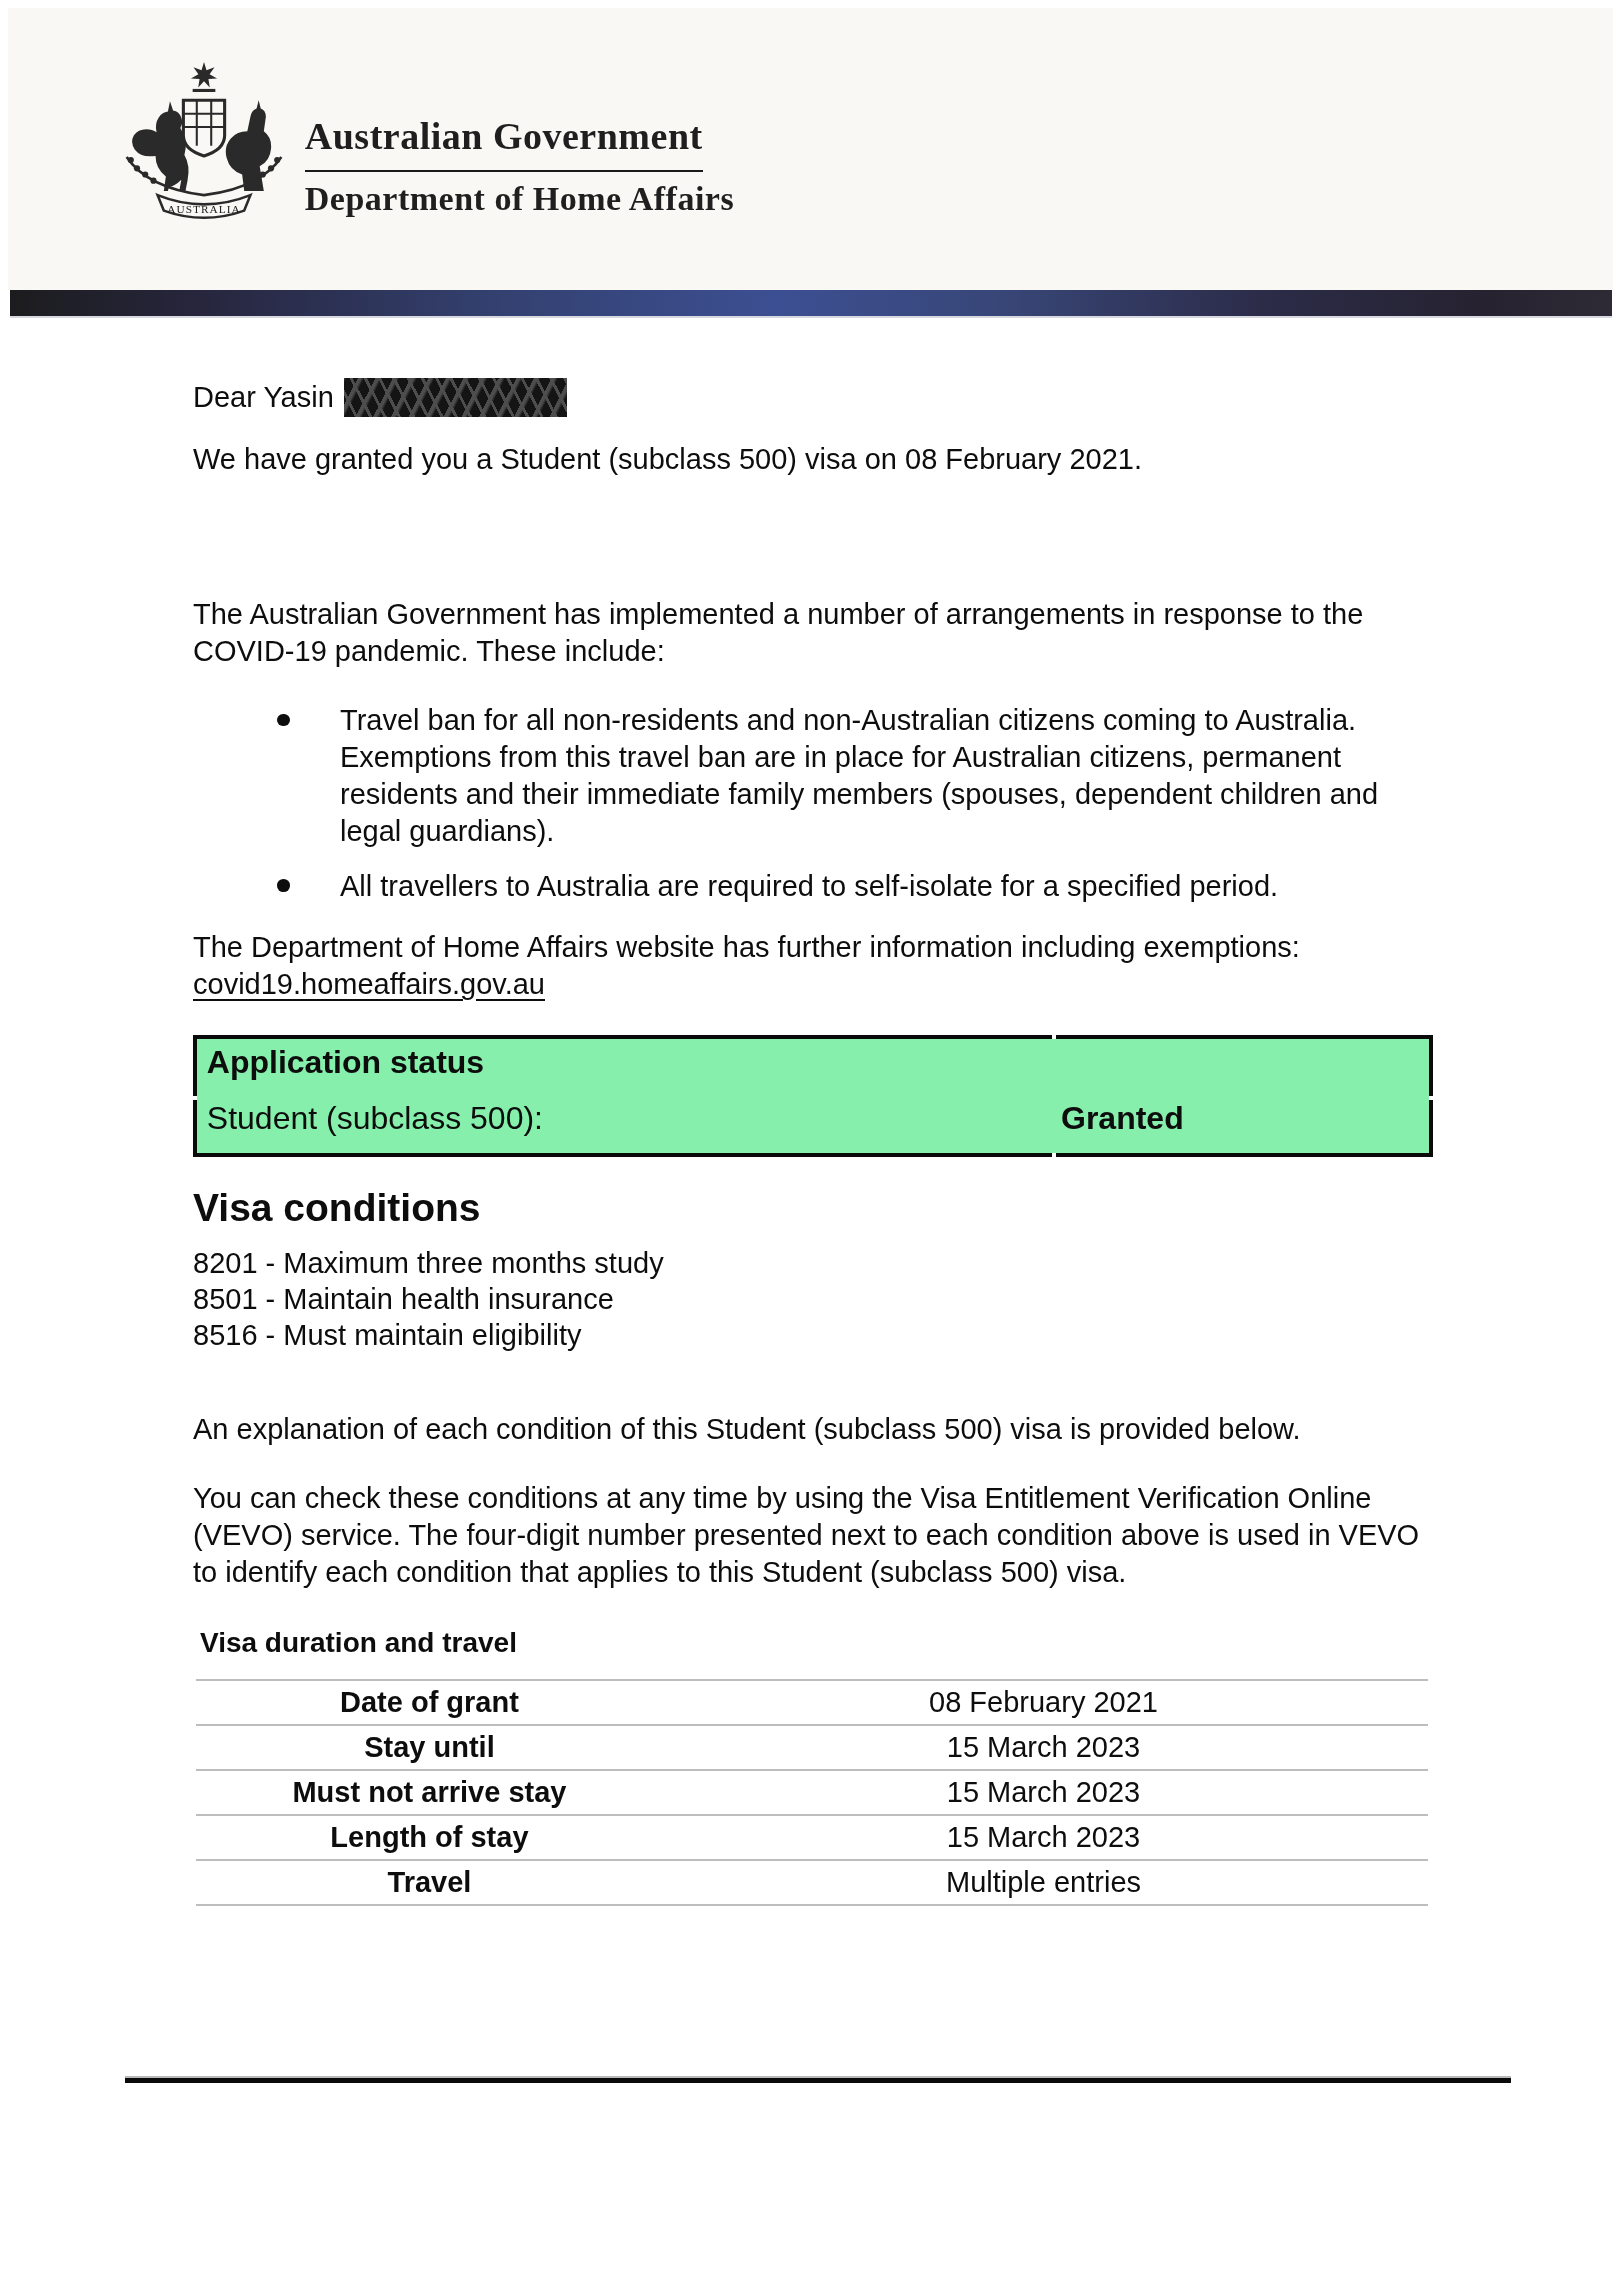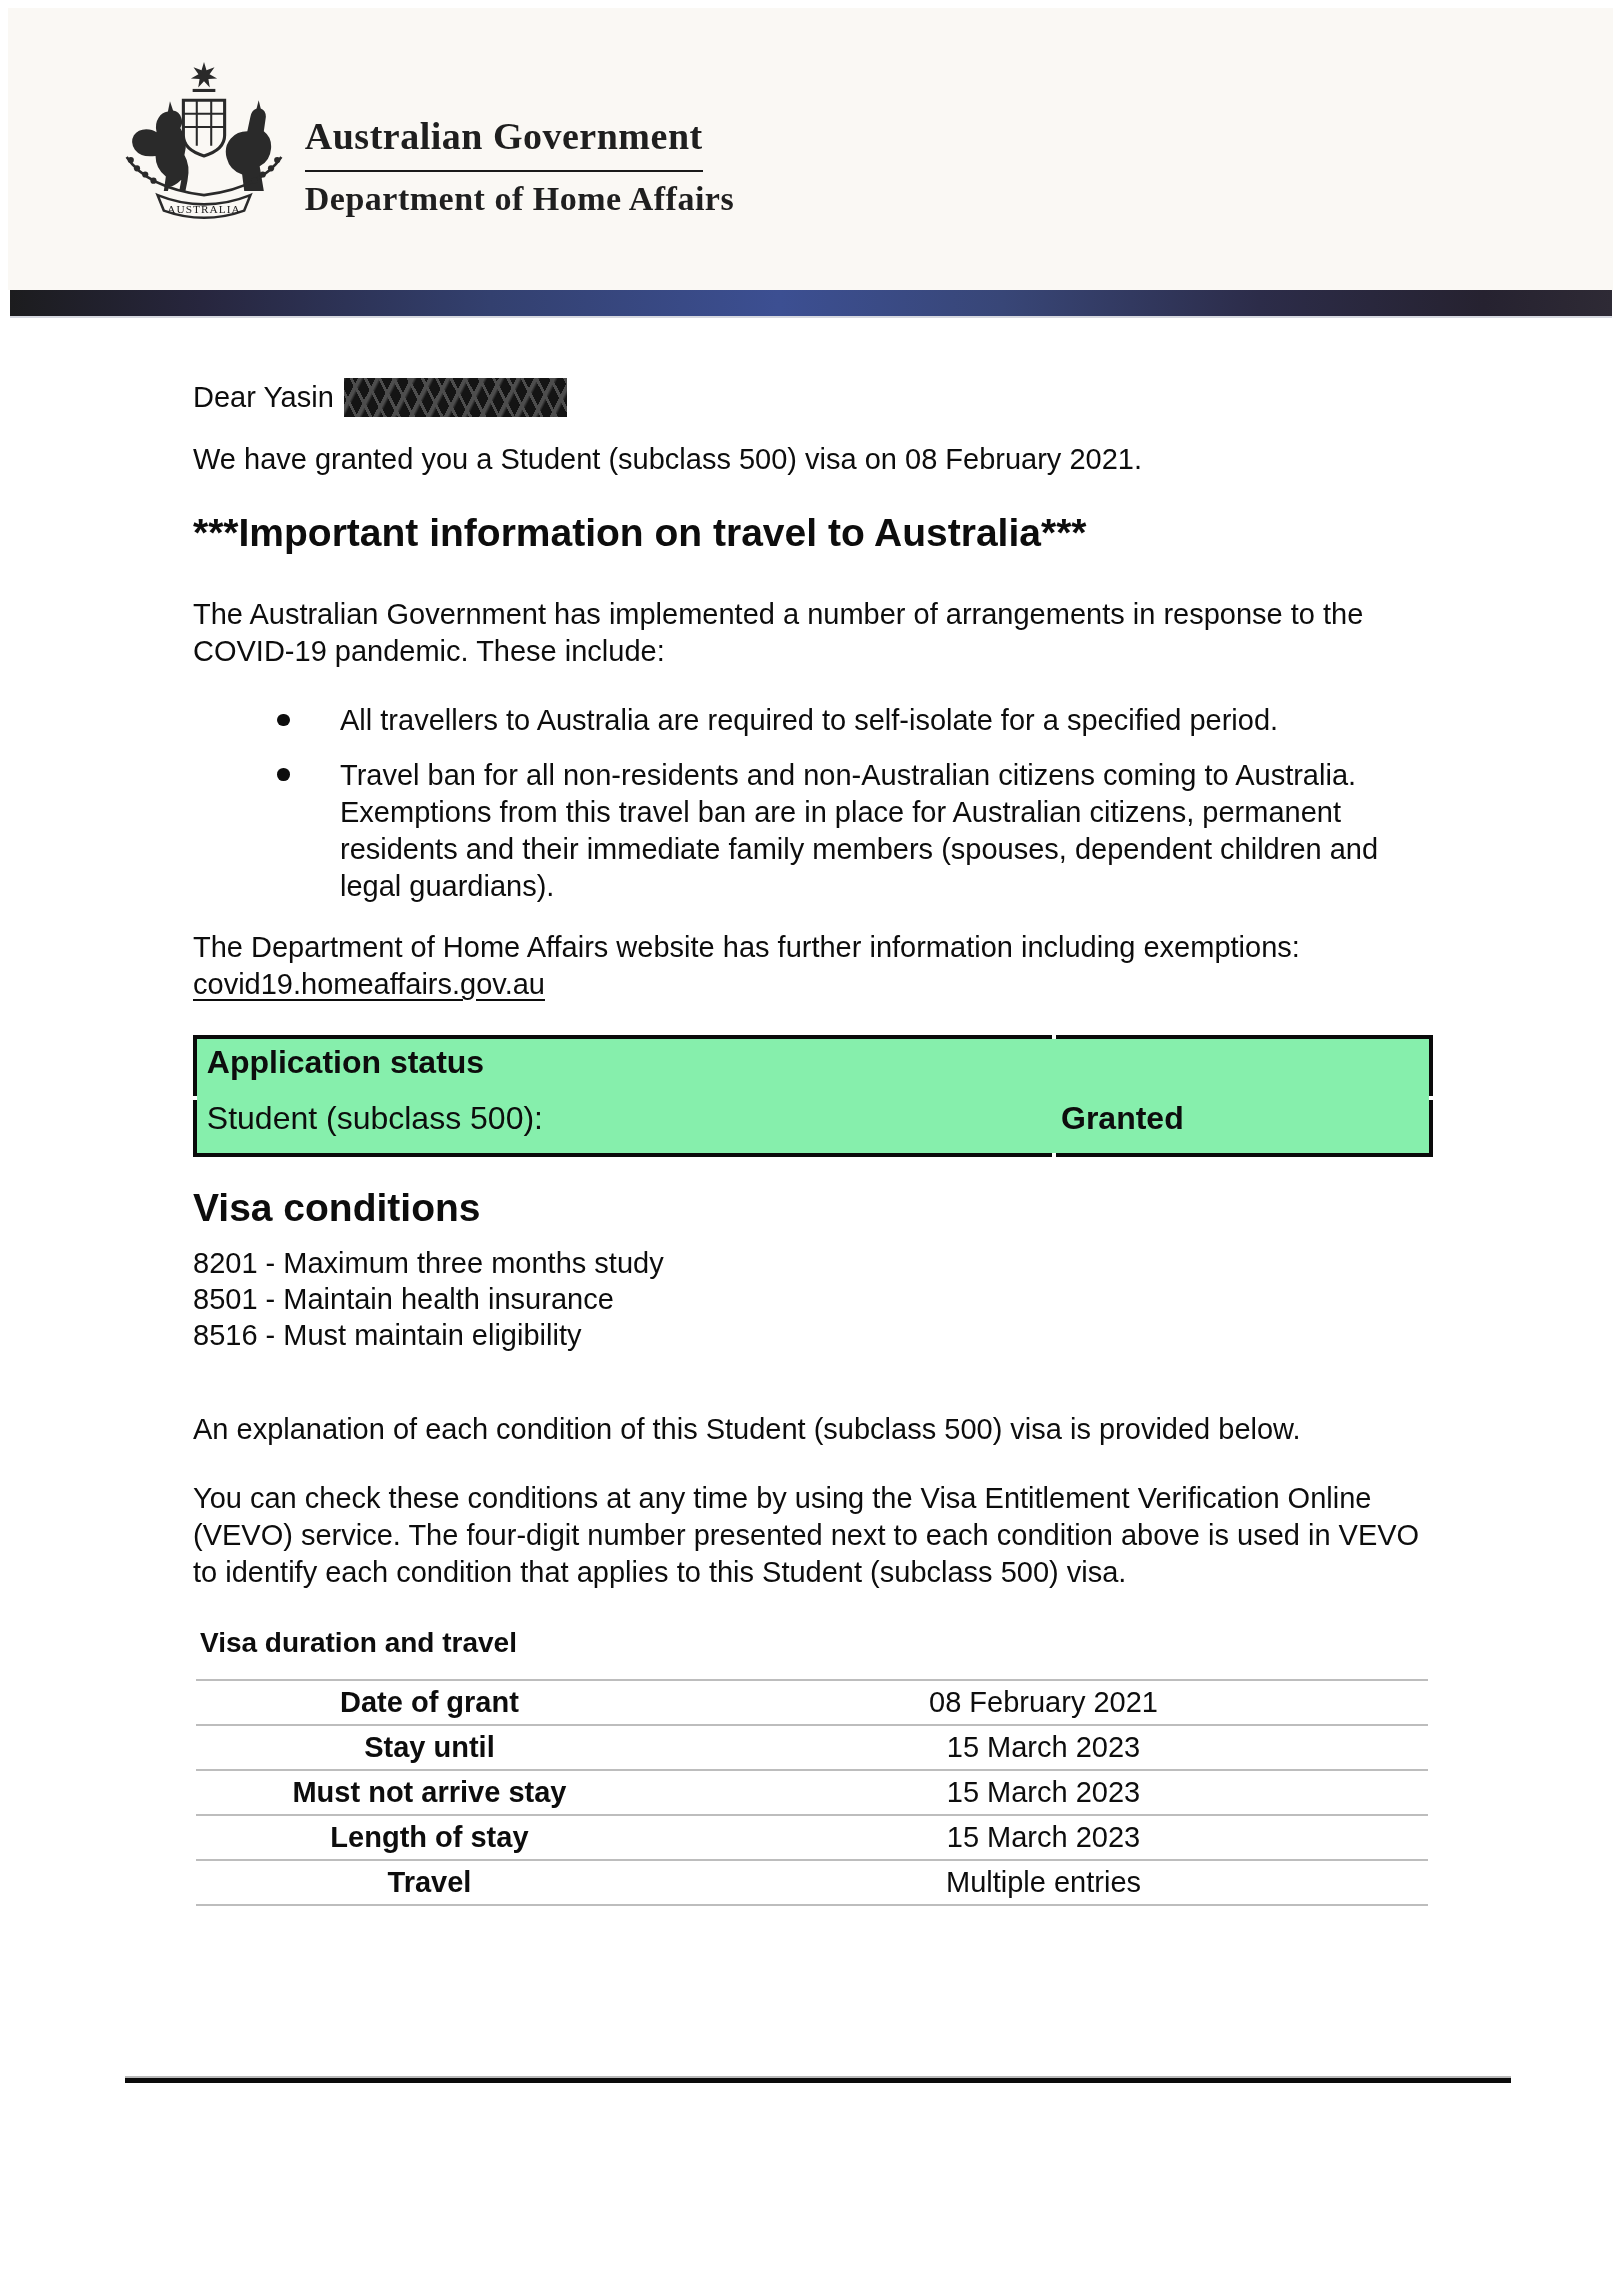--- a/index.html
+++ b/index.html
@@ -148,27 +148,26 @@
   </div>
   <div class="gradient-bar"></div>
 
   <div class="txt salutation-row">
     <span>Dear Yasin</span>
     <span class="redaction"></span>
   </div>
 
   <div class="txt intro">We have granted you a Student (subclass 500) visa on 08 February 2021.</div>
 
-  <div class="h1">***Important information on travel to Australia***</div>
 
   <div class="txt covid-para">The Australian Government has implemented a number of arrangements in response to the COVID-19 pandemic. These include:</div>
 
   <ul class="bullet-list">
+    <li>Travel ban for all non-residents and non-Australian citizens coming to Australia. Exemptions from this travel ban are in place for Australian citizens, permanent residents and their immediate family members (spouses, dependent children and legal guardians).</li>
     <li>All travellers to Australia are required to self-isolate for a specified period.</li>
-    <li>Travel ban for all non-residents and non-Australian citizens coming to Australia. Exemptions from this travel ban are in place for Australian citizens, permanent residents and their immediate family members (spouses, dependent children and legal guardians).</li>
   </ul>
 
   <div class="txt website-para">
     <span>The Department of Home Affairs website has further information including exemptions:</span><br>
     <span class="website-link">covid19.homeaffairs.gov.au</span>
   </div>
 
   <div class="status-box">
     <div class="status-title">Application status</div>
     <div class="status-visa">Student (subclass 500):</div>

